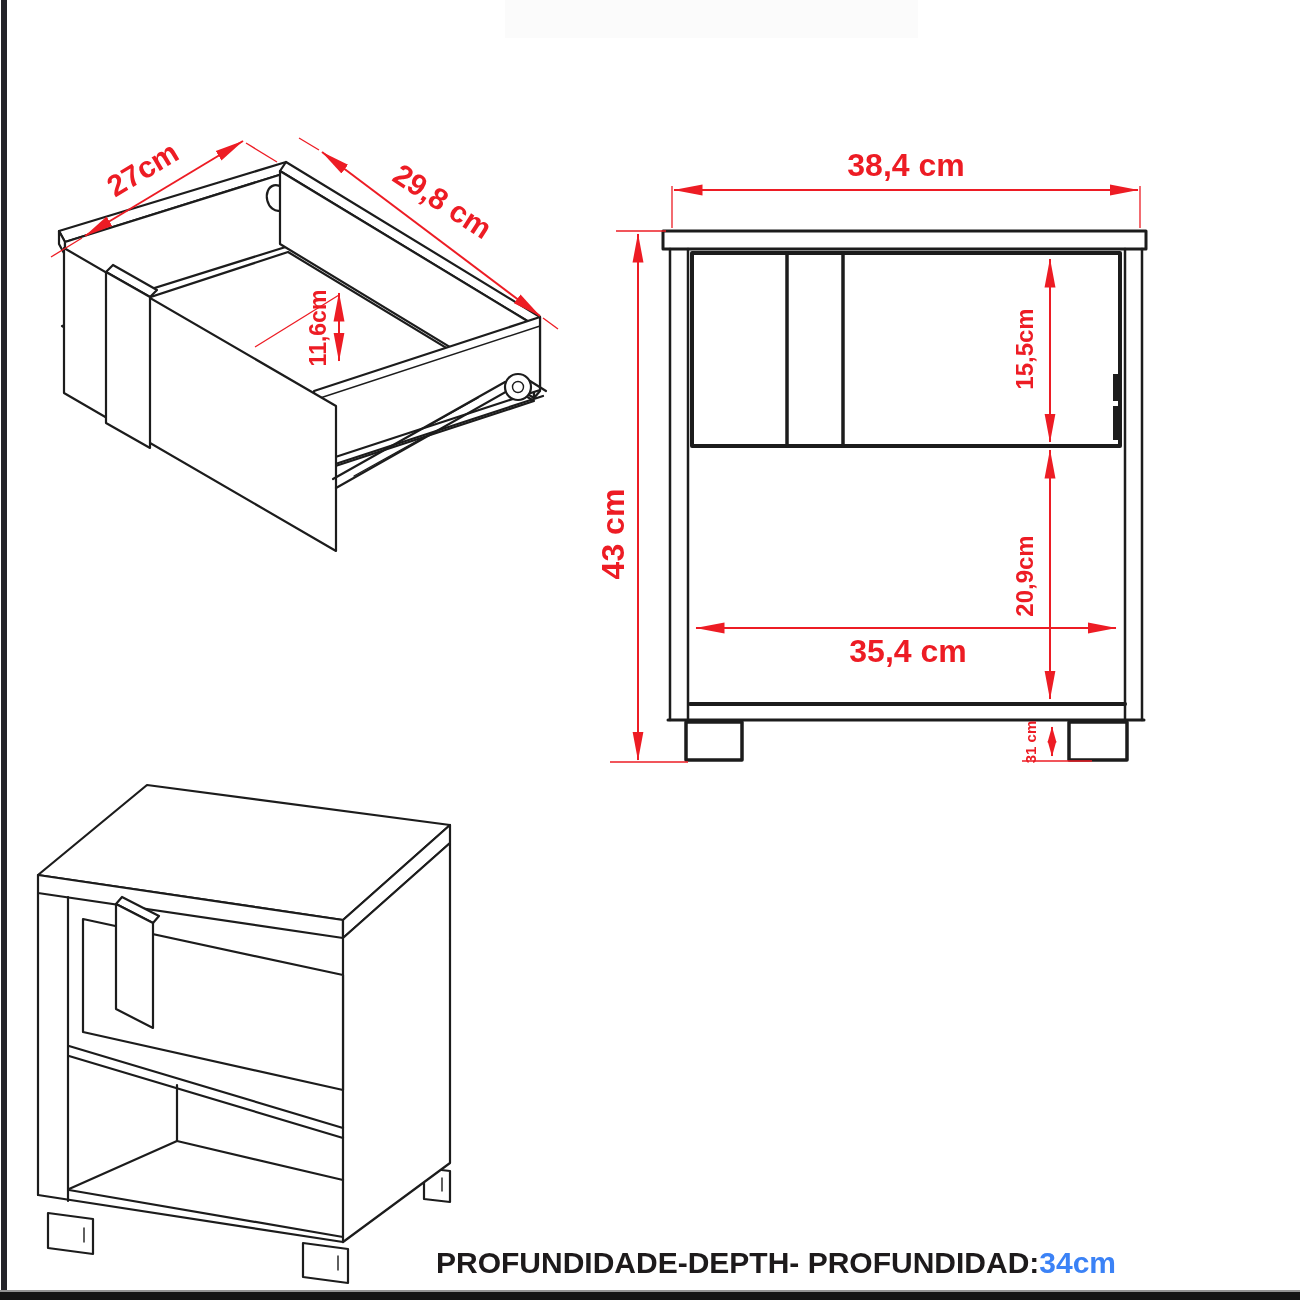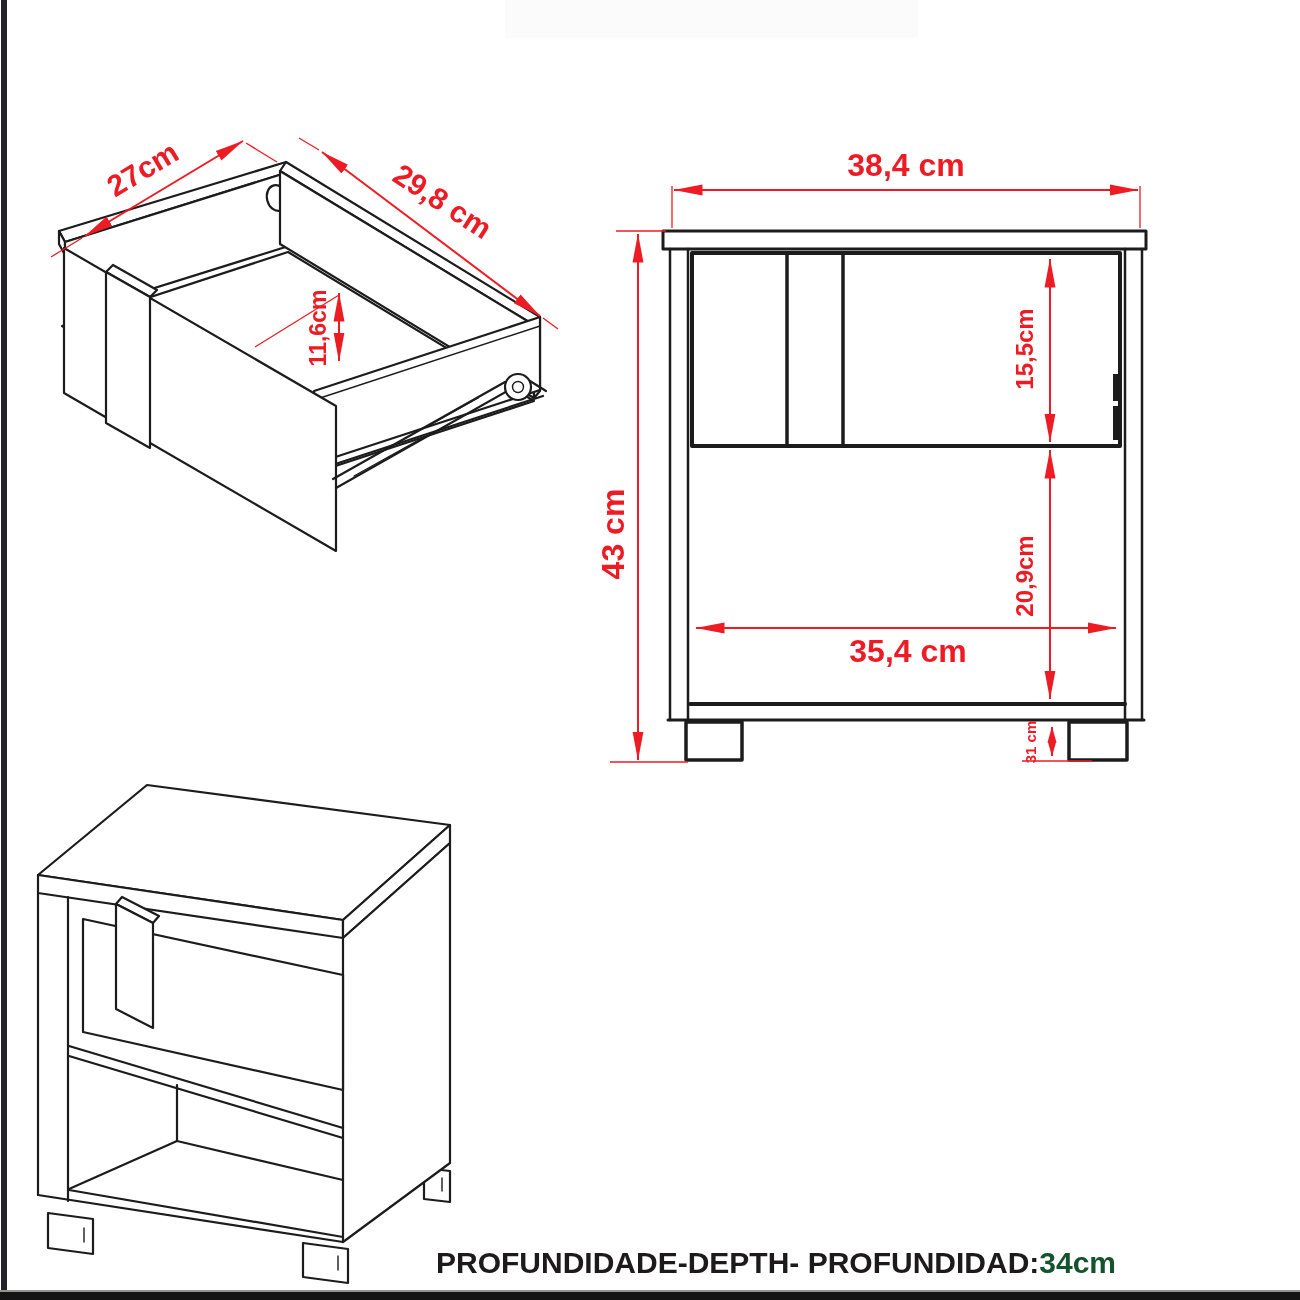--- a/index.html
+++ b/index.html
@@ -3,21 +3,21 @@
 <meta charset="utf-8">
 <style>
   html,body{margin:0;padding:0;background:#ffffff;}
   #canvas{position:relative;width:1300px;height:1300px;background:#ffffff;overflow:hidden;
           font-family:"Liberation Sans", sans-serif;}
   #drawing{position:absolute;left:0;top:0;width:1300px;height:1300px;}
   .edge-line{position:absolute;left:1px;top:0;width:6px;height:1293px;background:#232329;}
   .bottom-bar{position:absolute;left:0;top:1290px;width:1300px;height:10px;background:#141414;border-top:2px solid #929292;box-sizing:border-box;}
   .faint-panel{position:absolute;left:505px;top:0;width:413px;height:38px;background:#fbfbfb;}
   .caption{position:absolute;left:436px;top:1246px;font-size:30px;font-weight:bold;color:#1d1a1b;white-space:nowrap;letter-spacing:0;}
-  .caption .val{color:#14532d;margin-top:44px;}
+  .caption .val{color:#3b82f6;margin-top:44px;}
   
   .blk{stroke:#1c1c1c;fill:none;stroke-linejoin:round;stroke-linecap:round;}
   .fw{fill:#ffffff;}
   .sw2{stroke-width:2.2;}
   .sw25{stroke-width:2.5;}
   .sw3{stroke-width:3;}
   .sw35{stroke-width:3.5;}
   .sw4{stroke-width:4;}
   .sw14{stroke-width:1.4;}
   .dim{stroke:#ed1c24;stroke-width:2;fill:none;}

